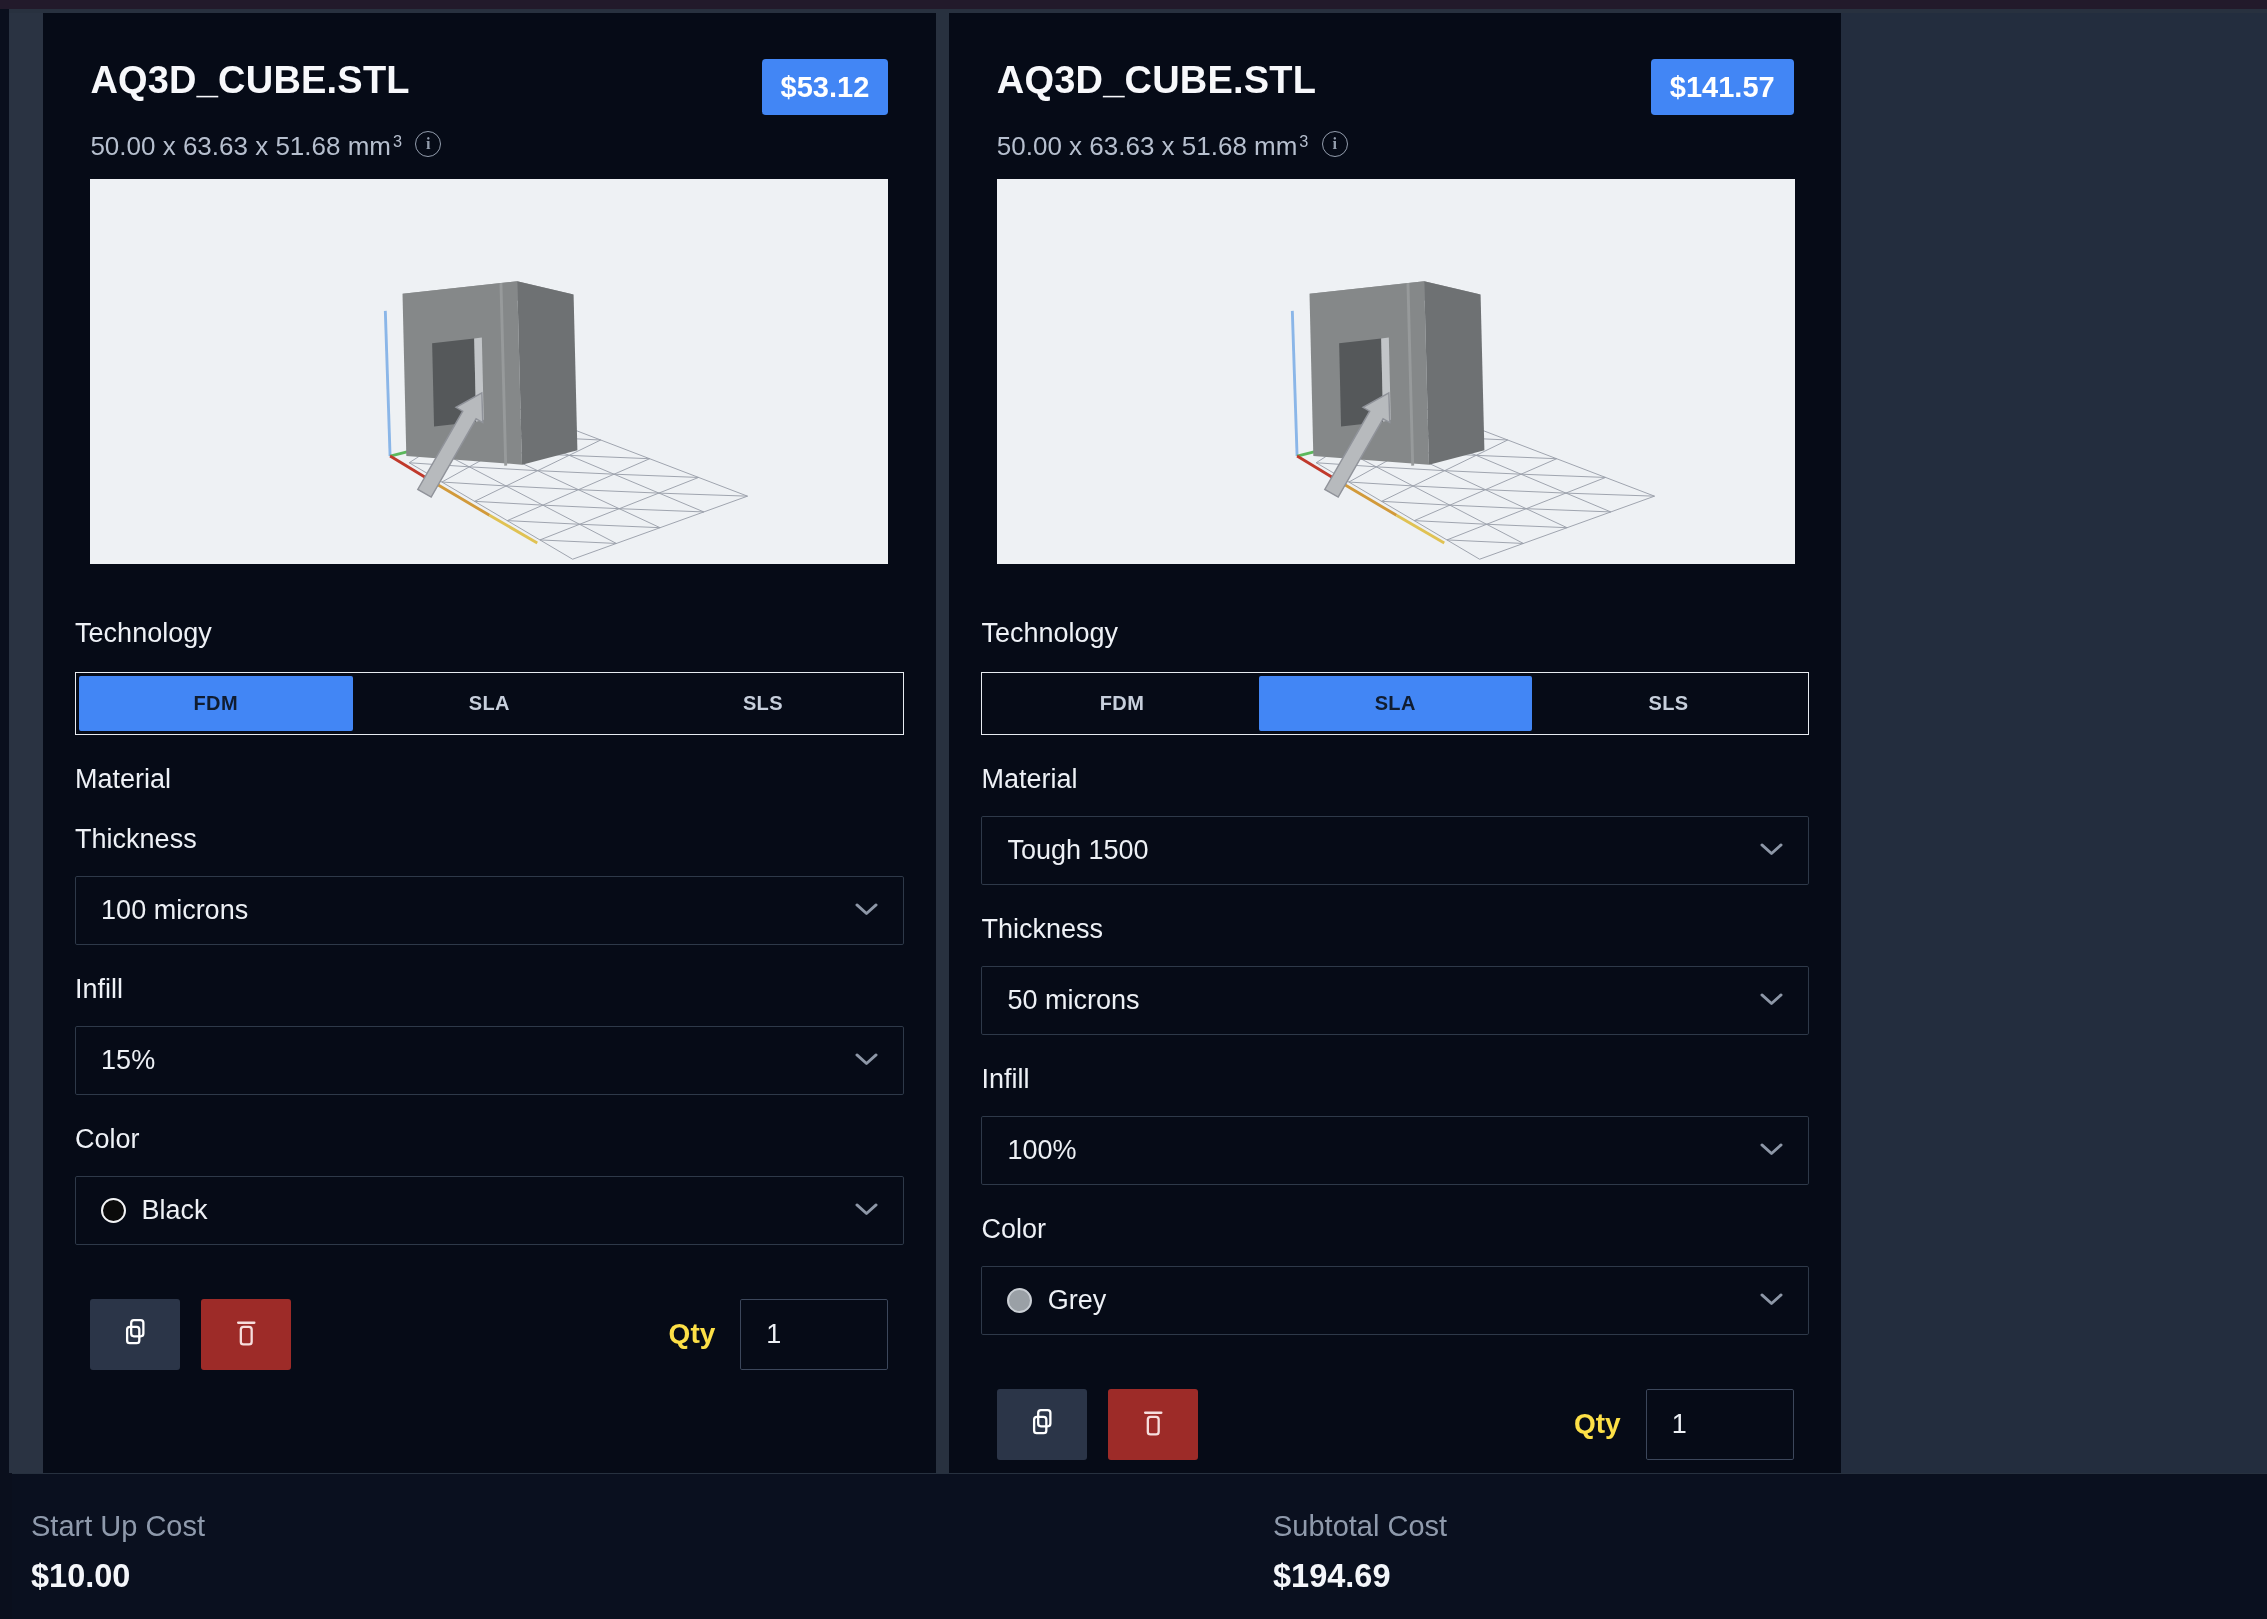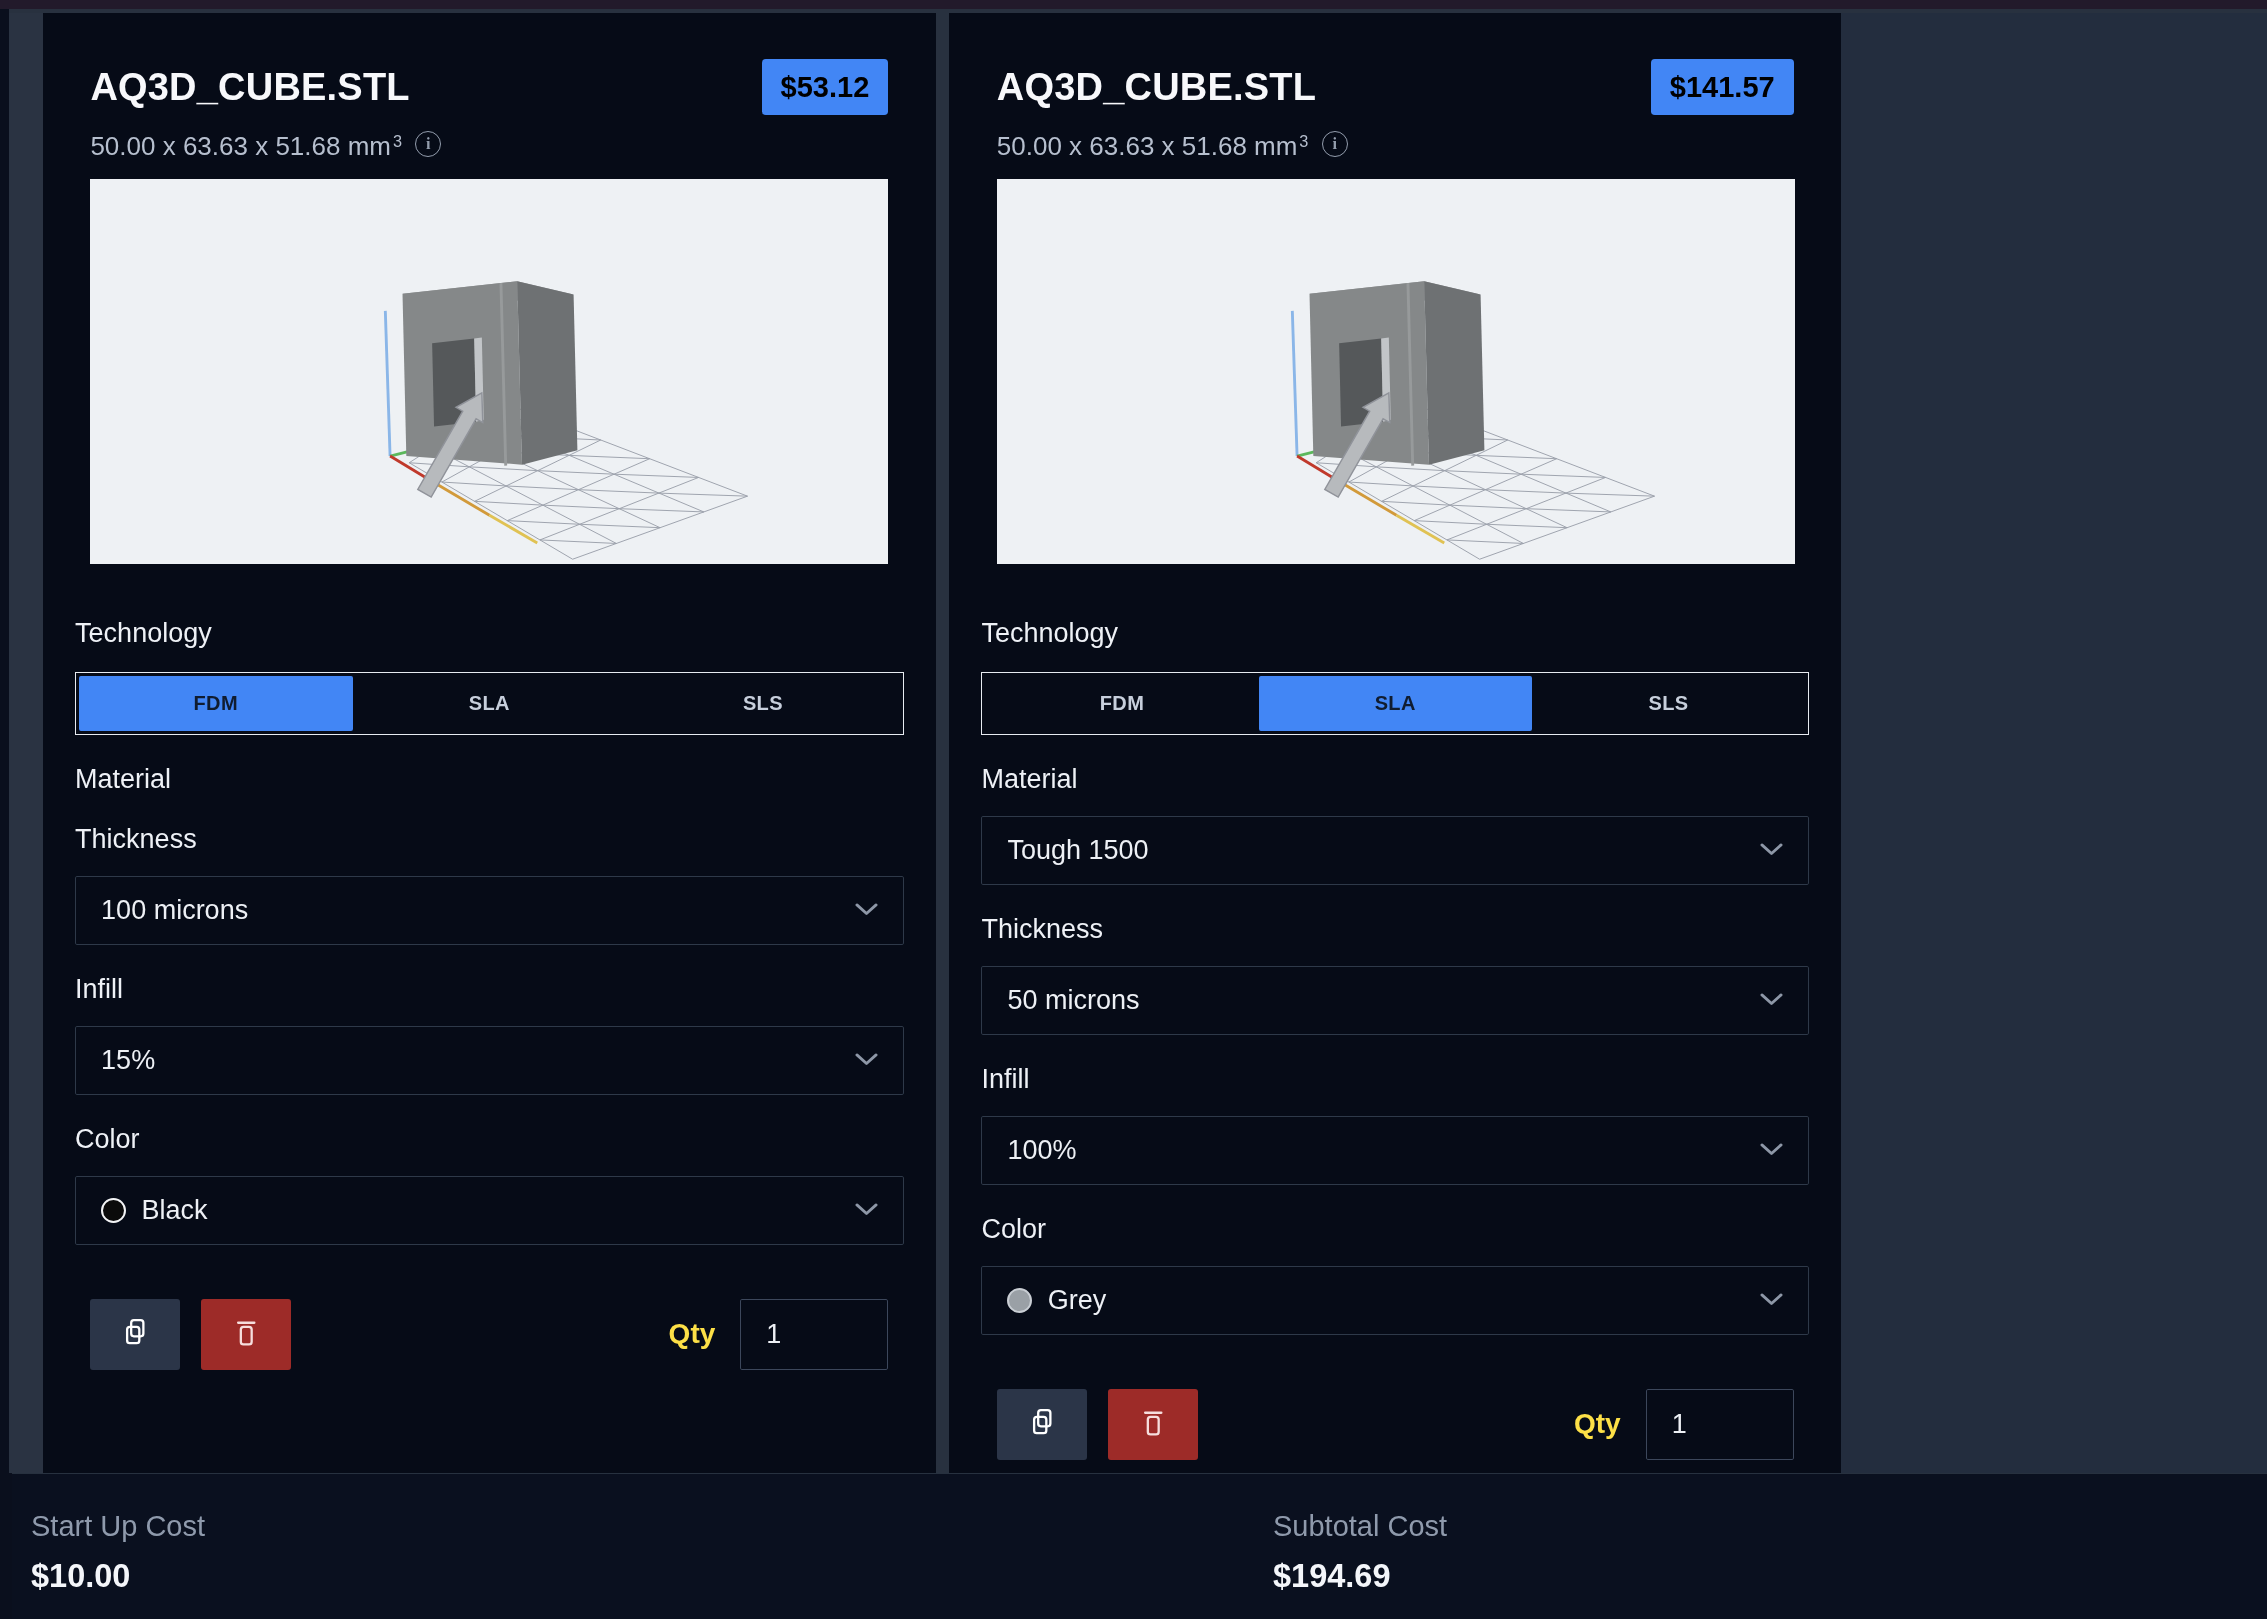--- a/index.html
+++ b/index.html
@@ -8,23 +8,23 @@
   .topbar { position:absolute; top:0; left:0; width:100%; height:8.6px; background:#221a2b; }
   .top-inner-line { position:absolute; top:8.6px; left:8.6px; right:0; height:4.8px; background:#28313f; }
 
   .content { position:absolute; top:13.4px; left:0; right:0; height:1460px; display:flex; }
   .scroll-strip { width:34px; margin-left:8.6px; background:#2a3342; }
   .card { width:893px; background:#060b17; padding:0 32px 0 32.5px; overflow:hidden; }
   .card.right { width:892px; }
   .card-gap { width:13.4px; background:#28313f; }
   .filler { flex:1; background:#232d3e; }
 
-  .card-head { display:flex; align-items:center; justify-content:space-between; margin:46px 15.3px 0 15.3px; }
+  .card-head { display:flex; justify-content:space-between; margin:46px 15.3px 0 15.3px; }
   .file-title { color:#f7f8fb; font-size:38px; font-weight:700; letter-spacing:0.2px; }
-  .price-badge { background:#4286f5; color:#000000; font-size:29px; font-weight:700;
+  .price-badge { background:#4286f5; color:#ffffff; font-size:29px; font-weight:700;
                  padding:11.5px 19px; border-radius:3.8px; }
 
   .dims { display:flex; margin:15.3px 15.3px 0 15.3px; color:#b6bfce; font-size:26px; }
   .dims sup { font-size:16.3px; margin-left:1.9px; align-self:flex-start; line-height:1; padding-top:1.9px; }
   .info-icon { width:26px; height:26px; border:1.9px solid #939dad; border-radius:50%;
                display:inline-flex; align-items:center; justify-content:center;
                color:#939dad; font-size:16.3px; font-weight:700; margin-left:13.4px;
                font-family:"Liberation Serif", serif; }
 
   .viewer { margin:17px 15.3px 0 15.3px; width:798px; height:385px; background:#eef1f4; }

